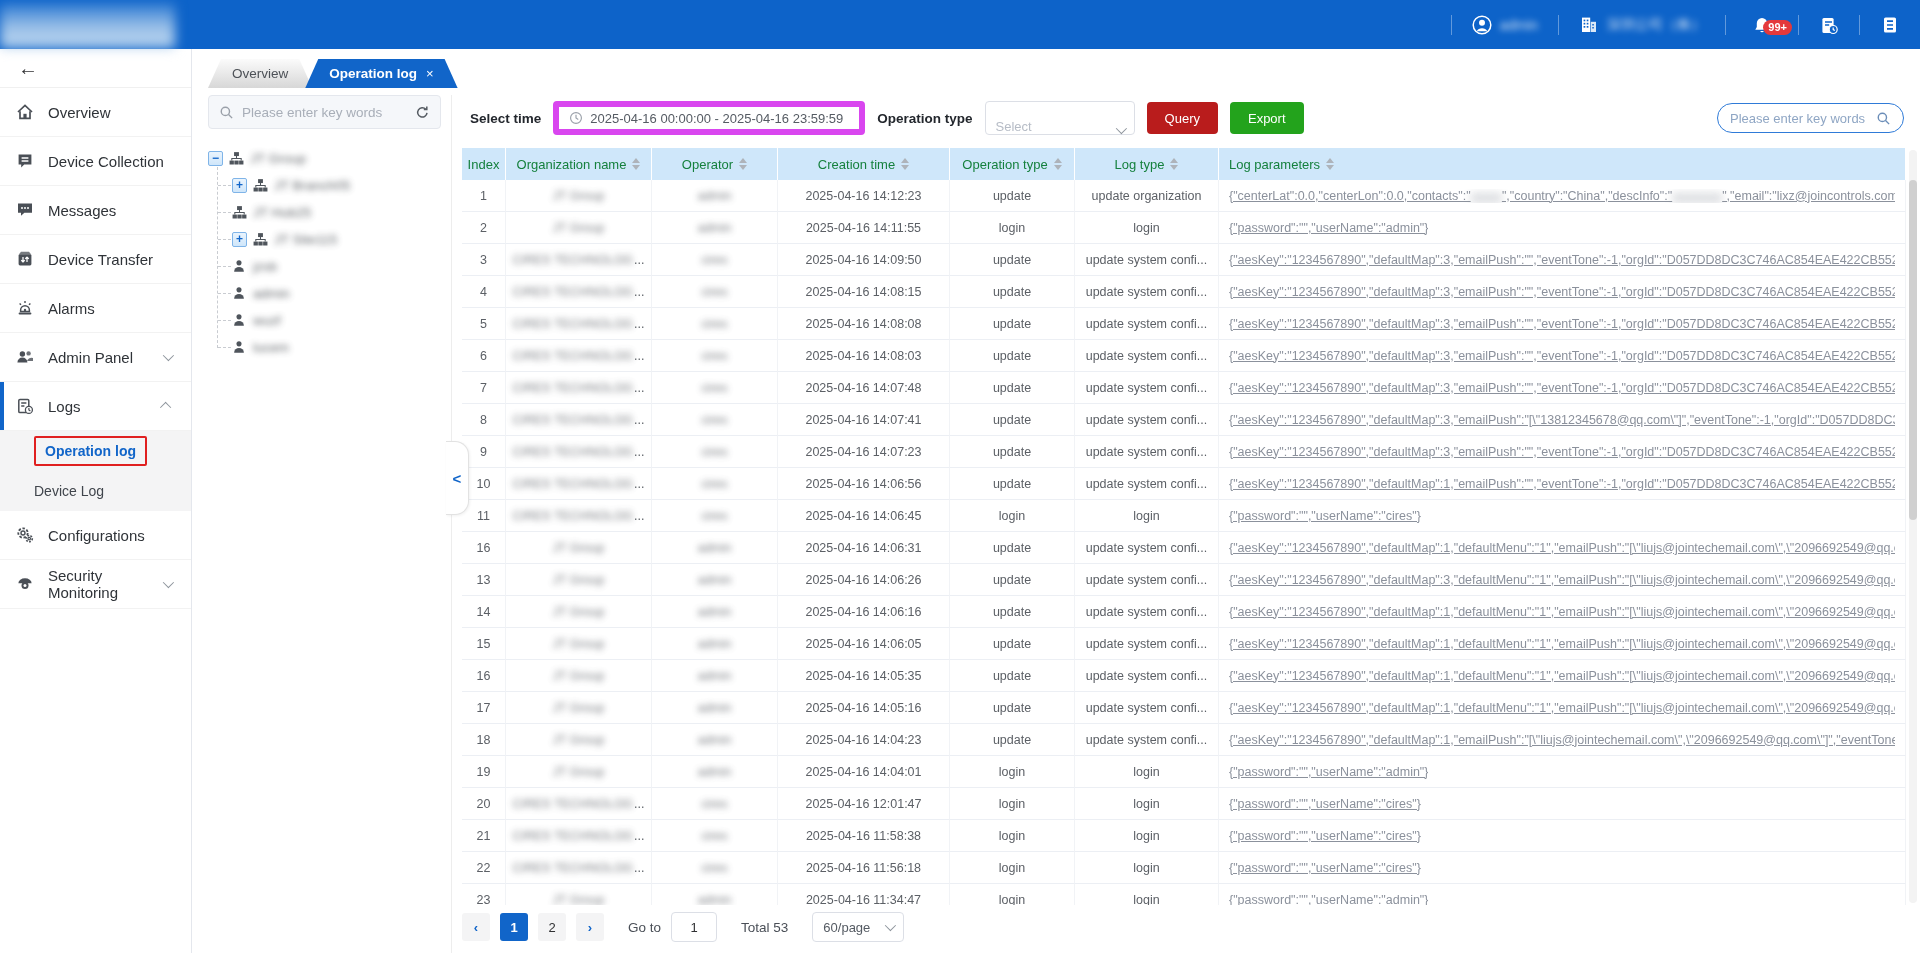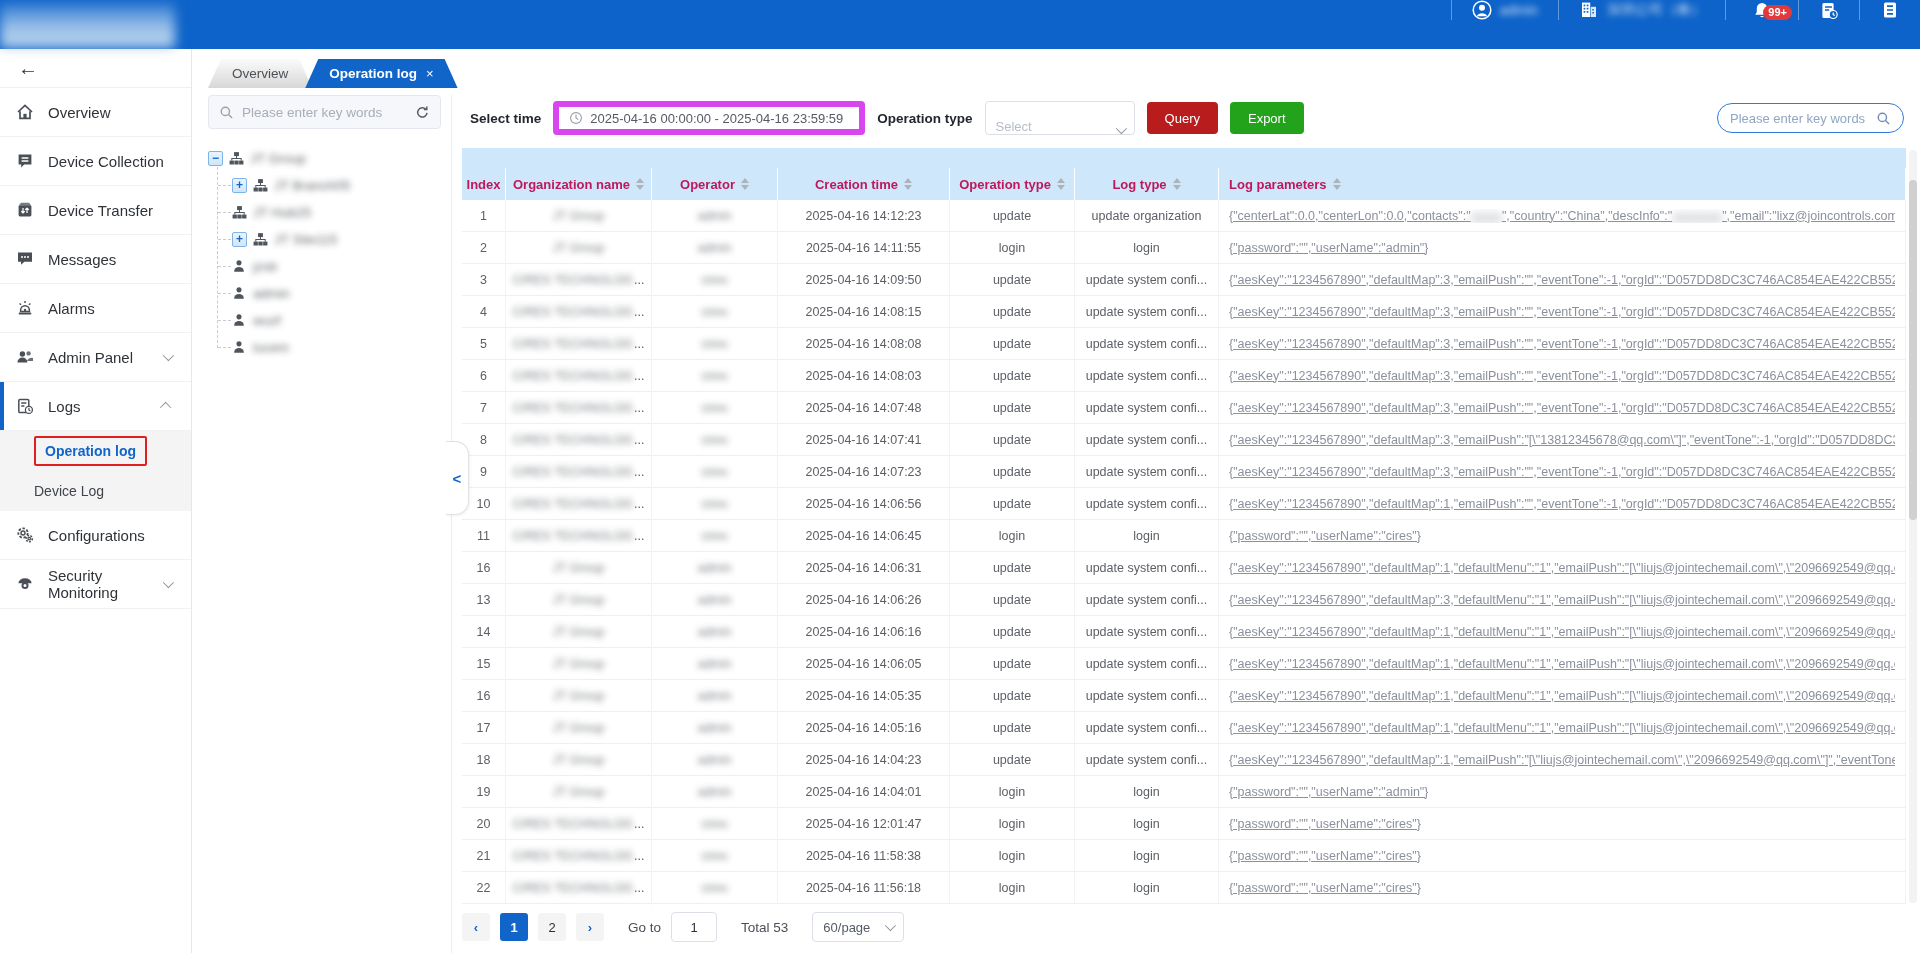--- a/index.html
+++ b/index.html
@@ -4,21 +4,21 @@
 <style>
   * { box-sizing: border-box; margin: 0; padding: 0; }
   html,body { width:1920px; height:953px; overflow:hidden; }
   body { font-family:"Liberation Sans", sans-serif; background:#fff; position:relative; color:#303133; }
   .blur { filter: blur(3px); opacity:.8; }
   .blur2 { filter: blur(4px); opacity:.85; }
 
   
   .topbar { position:absolute; left:0; top:0; width:1920px; height:49px; background:#0d63c9; display:flex; align-items:center; justify-content:space-between; z-index:30; }
   .logo-blob { width:175px; height:45px; margin:2px 0 0 0; background:linear-gradient(180deg,#2e7ad2 0%,#9cc1e8 55%,#bcd6f0 100%); filter:blur(6px); border-radius:3px; }
-  .top-right { display:flex; align-items:flex-start; height:49px;padding-left:48px; }
+  .top-right { display:flex; align-items:center; height:49px;padding-left:48px; }
   .top-seg { display:flex; align-items:center; gap:8px; padding:0 20px; color:#fff; font-size:14px; border-left:1px solid rgba(255,255,255,.35); position:relative; cursor:pointer; }
   .top-seg .icon { width:20px; height:20px; display:inline-flex; }
   .badge { position:absolute; top:5px; right:6px; background:#e4393c; color:#fff; font-size:11px; font-weight:bold; padding:1px 5px; border-radius:8px; line-height:13px; }
 
   
   .sidebar { position:absolute; left:0; top:49px; width:192px; bottom:0; background:#fff; border-right:1px solid #e4e7ed; z-index:20; }
   .back-row { height:39px; display:flex; align-items:center; padding-left:18px; border-bottom:1px solid #f0f0f0; font-size:20px; color:#303133; cursor:pointer; }
   .nav-item { height:49px; display:flex; align-items:center; gap:13px; padding:0 12px 0 16px; font-size:15px; color:#2f3338; border-bottom:1px solid #f2f2f2; position:relative; cursor:pointer; }
   .nav-item .nicon { width:19px; height:19px; color:#4a4f56; flex:none; display:inline-flex; }
   .nav-item.active::before { content:""; position:absolute; left:0; top:0; bottom:0; width:4px; background:#1165c9; }
@@ -62,21 +62,21 @@
   .btn.query { background:#b91c1c; }
   .btn.export { background:#23a31c; }
   .pill-search { margin-left:auto; width:187px; height:30px; border:1px solid #2f7bd8; border-radius:16px; display:flex; align-items:center; gap:6px; padding:0 12px; font-size:13px; color:#8fa6c4; cursor:text; }
   .pill-search .sic { margin-left:auto; width:15px; height:15px; color:#6b8db8; display:inline-flex; }
 
   
   .tablewrap { position:absolute; left:462px; top:148px; right:14px; height:757px; overflow:hidden; }
   .tr { display:flex; width:100%; }
   .th-row { background:#cfe7fa; }
   .td, .th { flex:none; display:flex; align-items:center; justify-content:center; height:32px; font-size:12.5px; color:#5c6066; border-right:1px solid #f1f3f6; border-bottom:1px solid #ecEFf4; border-bottom:1px solid #eceff4; overflow:hidden; white-space:nowrap; }
-  .th { font-size:13px; font-weight:bold; color:#be185d; border-right:1px solid #fff; border-bottom:none; gap:6px; cursor:pointer;margin-top:20px; }
+  .th { font-size:13px; font-weight:normal; color:#15803d; border-right:1px solid #fff; border-bottom:none; gap:6px; cursor:pointer; }
   .c0 { width:44px; } .c1 { width:146px; } .c2 { width:126px; } .c3 { width:172px; } .c4 { width:125px; } .c5 { width:144px; } .c6 { flex:1 1 auto; justify-content:flex-start; padding:0 10px; }
   .sorter { display:inline-flex; flex-direction:column; gap:2px; }
   .sorter i { width:0; height:0; border-left:4px solid transparent; border-right:4px solid transparent; display:block; }
   .sorter .sup { border-bottom:5px solid #aeb3ba; }
   .sorter .sdn { border-top:5px solid #aeb3ba; }
   .plink { color:#8b919c; text-decoration:underline; overflow:hidden; white-space:nowrap; cursor:pointer; }
   .ell { color:#5c6066; margin-left:1px; }
 
   
   .vscroll { position:absolute; right:3px; top:150px; width:8px; height:753px; background:#f3f3f3; border-radius:4px; }
@@ -179,37 +179,37 @@
           <svg viewBox="0 0 18 18" width="18" height="18">
             <path d="M2.6 2.4 H15.4 V12.6 H8.2 L5.2 15.4 V12.6 H2.6 Z" fill="currentColor"></path>
             <path d="M5.6 6 H12.4 M5.6 9 H12.4" stroke="#fff" stroke-width="1.3"></path>
           </svg>
         </span>
         <span>Device Collection</span>
       </div>
       <div class="nav-item">
         <span class="nicon">
           <svg viewBox="0 0 18 18" width="18" height="18">
-            <path d="M3 4.2 L5 1.8 H13 L15 4.2 Z" fill="currentColor" opacity=".75"></path>
-            <rect x="2.6" y="4.2" width="12.8" height="11.2" rx="1.4" fill="currentColor"></rect>
-            <path d="M7 7 v5 M7 12 l-1.7-1.9 M7 12 l1.7-1.9 M11 12 V7 M11 7 l-1.7 1.9 M11 7 l1.7 1.9" stroke="#fff" stroke-width="1.25" fill="none"></path>
-          </svg>
-        </span>
-        <span>Device Transfer</span>
-      </div>
-      <div class="nav-item">
-        <span class="nicon">
-          <svg viewBox="0 0 18 18" width="18" height="18">
             <path d="M2 2.4 H16 V11.8 H8.4 L5 14.8 V11.8 H2 Z" fill="currentColor"></path>
             <circle cx="6" cy="7" r="1" fill="#fff"></circle>
             <circle cx="9" cy="7" r="1" fill="#fff"></circle>
             <circle cx="12" cy="7" r="1" fill="#fff"></circle>
           </svg>
         </span>
         <span>Messages</span>
+      </div>
+      <div class="nav-item">
+        <span class="nicon">
+          <svg viewBox="0 0 18 18" width="18" height="18">
+            <path d="M3 4.2 L5 1.8 H13 L15 4.2 Z" fill="currentColor" opacity=".75"></path>
+            <rect x="2.6" y="4.2" width="12.8" height="11.2" rx="1.4" fill="currentColor"></rect>
+            <path d="M7 7 v5 M7 12 l-1.7-1.9 M7 12 l1.7-1.9 M11 12 V7 M11 7 l-1.7 1.9 M11 7 l1.7 1.9" stroke="#fff" stroke-width="1.25" fill="none"></path>
+          </svg>
+        </span>
+        <span>Device Transfer</span>
       </div>
       <div class="nav-item">
         <span class="nicon">
           <svg viewBox="0 0 18 18" width="18" height="18">
             <path d="M4.6 11.2 a4.4 4.4 0 0 1 8.8 0 v1.4 h-8.8 Z" fill="none" stroke="currentColor" stroke-width="1.5"></path>
             <circle cx="9" cy="11" r="1.2" fill="currentColor"></circle>
             <rect x="2.6" y="13.6" width="12.8" height="2" rx="1" fill="currentColor"></rect>
             <path d="M9 2 v2 M3.6 4.4 l1.4 1.4 M14.4 4.4 l-1.4 1.4" stroke="currentColor" stroke-width="1.4"></path>
           </svg>
         </span>

